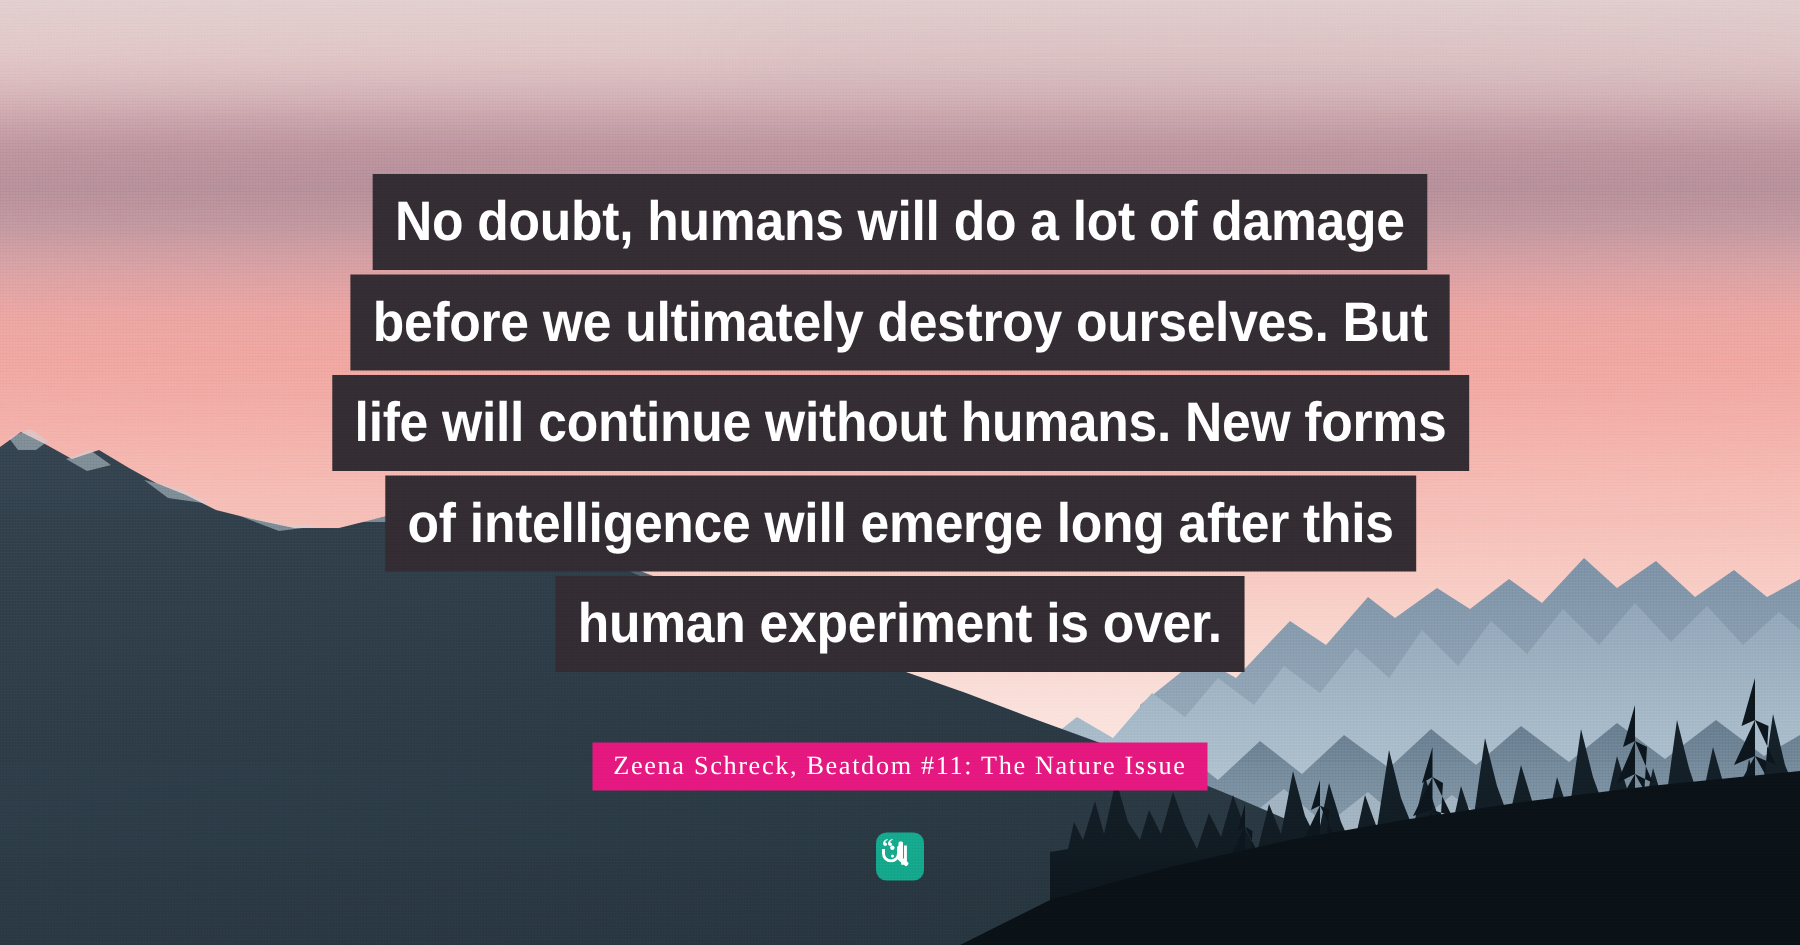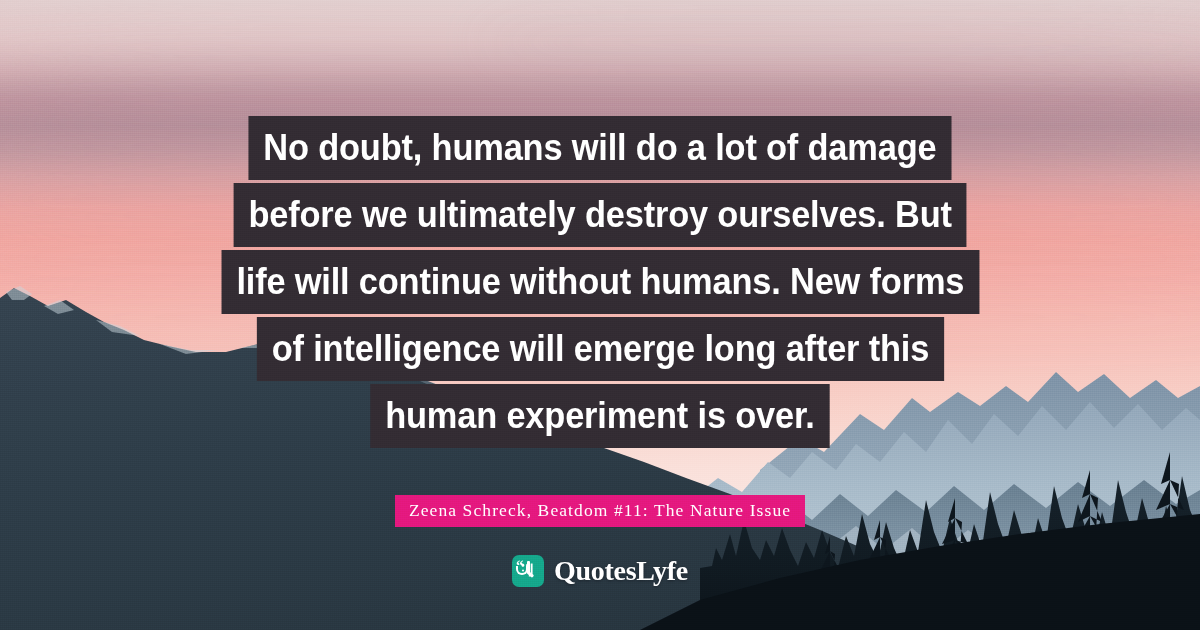--- a/index.html
+++ b/index.html
@@ -279,17 +279,16 @@
         <path d="M3.6 9.4h8.6v1.9H3.6z" fill="#ffffff" opacity="0"></path>
         <circle cx="6.0" cy="10.6" r="1.0" fill="#ffffff"></circle>
         <path d="M4.0 13.0c.9 1.6 2.6 2.6 4.5 2.6 1.0 0 1.9-.25 2.7-.7l.9 1.6c-1.05.6-2.3.95-3.6.95-2.6 0-4.9-1.35-6.1-3.45l1.6-1.0z" fill="#ffffff" opacity="0"></path>
         <path d="M3.8 12.2c1.0 1.9 3.0 3.2 5.3 3.2l-.2 1.9c-3.0 0-5.6-1.7-6.9-4.2l1.8-.9z" fill="#ffffff" opacity="0"></path>
       </svg>
       <span style="position:absolute;left:4px;top:3px;color:#fff;font-family:'Liberation Serif',serif;font-size:15px;font-weight:700;line-height:1;">“</span>
       <span style="position:absolute;left:4px;top:11px;width:12px;height:9px;border:2px solid #fff;border-top:none;border-radius:0 0 9px 9px;"></span>
       <span style="position:absolute;left:15px;top:6px;width:3px;height:12px;background:#fff;border-radius:1px;"></span>
       <span style="position:absolute;left:15px;top:15px;width:8px;height:3px;background:#fff;border-radius:1px;transform:rotate(40deg);transform-origin:left center;"></span>
     </span>
-    <span class="logo-text">QuotesLyfe</span>
   </div>
 
   <div class="grain"></div>
 </div>
 
 </body></html>

